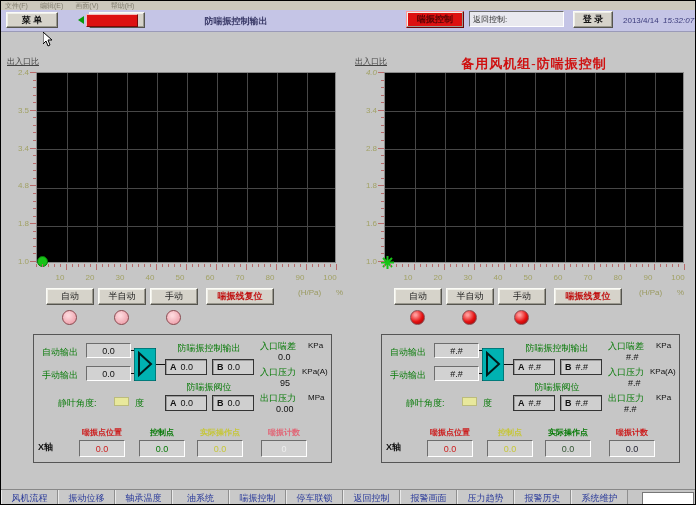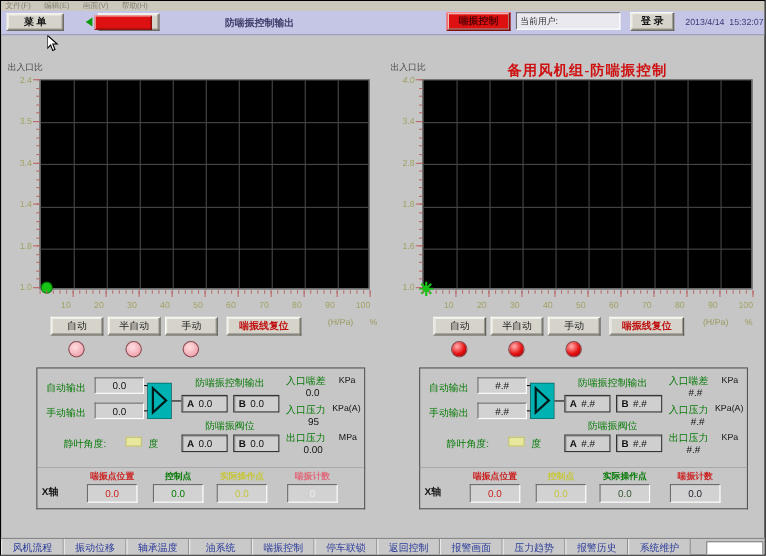--- a/index.html
+++ b/index.html
@@ -12,21 +12,21 @@
   
   .headerbar{position:absolute;left:0;top:9px;width:100%;height:21px;background:#c5c5e6;border-bottom:1px solid #9a9ab8;}
   .btn3d{background:#d6d3ca;border:1px solid;border-color:#fbfbf6 #55544e #55544e #fbfbf6;
          box-shadow:inset -1px -1px 0 #9a988e,inset 1px 1px 0 #efefe8;
          display:flex;align-items:center;justify-content:center;color:#111;cursor:default;box-sizing:border-box;}
   .sunken{background:#d2d2d2;border:1px solid;border-color:#6d6d6d #ffffff #ffffff #6d6d6d;box-sizing:border-box;}
   .title-hdr{font-size:9px;font-weight:bold;color:#3c3c6a;}
   .dt{font-size:8px;color:#3a3a7a;}
   
   .chartgroup{position:absolute;top:0;width:348px;height:490px;}
-  .ylab{position:absolute;left:6px;top:55px;font-size:8px;color:#444;}
+  .ylab{position:absolute;left:6px;top:55px;font-size:8px;color:#444;text-decoration:underline;}
   .ctitle{position:absolute;left:35px;top:54px;width:300px;text-align:center;font-size:13px;font-weight:bold;
           letter-spacing:1px;color:#cf1010;font-family:"Liberation Serif",serif;}
   .plot{position:absolute;left:35px;top:71px;width:300px;height:191px;background:#000;border:1px solid #8a8a8a;box-sizing:border-box;}
   .gridv{position:absolute;top:0;width:1px;height:100%;background:#474747;}
   .gridh{position:absolute;left:0;height:1px;width:100%;background:#474747;}
   .ytlabel{position:absolute;width:26px;text-align:right;font-size:8px;color:#a2a266;}
   .xtlabel{position:absolute;width:24px;text-align:center;font-size:8px;color:#a2a266;}
   .tickmark{position:absolute;background:#b96a6a;}
   .xunit{position:absolute;top:287px;font-size:8px;color:#9a9a60;}
   .modebtn{position:absolute;top:287px;height:17px;font-size:9px;color:#222;}
@@ -72,26 +72,26 @@
   </div>
 
   <div class="headerbar">
     <div class="btn3d abs" style="left:5px;top:2px;width:52px;height:16px;font-size:9px;font-weight:bold;">菜 单</div>
     <div class="btn3d abs" style="left:88px;top:2px;width:56px;height:16px;font-size:9px;font-weight:bold;">EXIT</div>
     <div class="abs" style="left:77px;top:6px;width:0;height:0;border-top:4px solid transparent;border-bottom:4px solid transparent;border-right:6px solid #0a9a0a;"></div>
     <div class="abs" style="left:85px;top:4px;width:50px;height:11px;background:#dd1111;border:1px solid;border-color:#f5bbbb #7a0808 #7a0808 #f5bbbb;"></div>
     <div class="abs title-hdr" style="left:170px;top:5px;width:130px;text-align:center;">防喘振控制输出</div>
     <div class="btn3d abs" style="left:405px;top:1px;width:58px;height:17px;font-size:9px;background:#dd1111;color:#5a0404;font-weight:bold;border-color:#ff9a9a #6a0505 #6a0505 #ff9a9a;">喘振控制</div>
     <div class="sunken abs" style="left:468px;top:1px;width:95px;height:16px;background:#e9e9ef;display:flex;align-items:center;padding-left:3px;">
-      <span style="font-size:8px;color:#333;">当前用户:</span>
+      <span style="font-size:8px;color:#333;">返回控制:</span>
       <span style="font-size:8px;color:#111;"></span>
     </div>
     <div class="btn3d abs" style="left:572px;top:1px;width:40px;height:17px;font-size:9px;font-weight:bold;">登 录</div>
     <span class="abs dt" style="left:622px;top:6px;">2013/4/14</span>
-    <span class="abs dt" style="left:662px;top:6px;">15:32:07</span>
+    <span class="abs dt" style="left:662px;top:6px;font-style:italic;">15:32:07</span>
   </div>
 
   <svg class="abs" style="left:42px;top:31px;" width="11" height="16">
     <polygon points="0,0 0,12 3,9 5,14 7,13 5,8 9,8" fill="#fff" stroke="#000" stroke-width="1"></polygon>
   </svg>
 
   <div class="chartgroup" id="chart-0" style="left:0px;">
     <span class="ylab">出入口比</span>
     <div class="plot" id="plot-0">
       <div class="marker-dot" id="marker-0"></div>
@@ -109,21 +109,21 @@
         <div class="gridh" style="top: 115px;"></div>
         <div class="gridh" style="top: 153px;"></div>
       </div>
     <div id="yticks-0">
         <div class="ytlabel" style="left: 2px; top: 67px;">2.4</div>
         <div class="tickmark" style="left: 29px; top: 71px; width: 6px; height: 1px;"></div>
         <div class="ytlabel" style="left: 2px; top: 105px;">3.5</div>
         <div class="tickmark" style="left: 29px; top: 109px; width: 6px; height: 1px;"></div>
         <div class="ytlabel" style="left: 2px; top: 143px;">3.4</div>
         <div class="tickmark" style="left: 29px; top: 147px; width: 6px; height: 1px;"></div>
-        <div class="ytlabel" style="left: 2px; top: 180px;">1.4</div>
+        <div class="ytlabel" style="left: 2px; top: 180px;">4.8</div>
         <div class="tickmark" style="left: 29px; top: 184px; width: 6px; height: 1px;"></div>
         <div class="ytlabel" style="left: 2px; top: 218px;">1.8</div>
         <div class="tickmark" style="left: 29px; top: 222px; width: 6px; height: 1px;"></div>
         <div class="ytlabel" style="left: 2px; top: 256px;">1.0</div>
         <div class="tickmark" style="left: 29px; top: 260px; width: 6px; height: 1px;"></div>
         <div class="tickmark" style="left: 32px; top: 71px; width: 3px; height: 1px;"></div>
         <div class="tickmark" style="left: 32px; top: 79px; width: 3px; height: 1px;"></div>
         <div class="tickmark" style="left: 32px; top: 86px; width: 3px; height: 1px;"></div>
         <div class="tickmark" style="left: 32px; top: 94px; width: 3px; height: 1px;"></div>
         <div class="tickmark" style="left: 32px; top: 101px; width: 3px; height: 1px;"></div>

